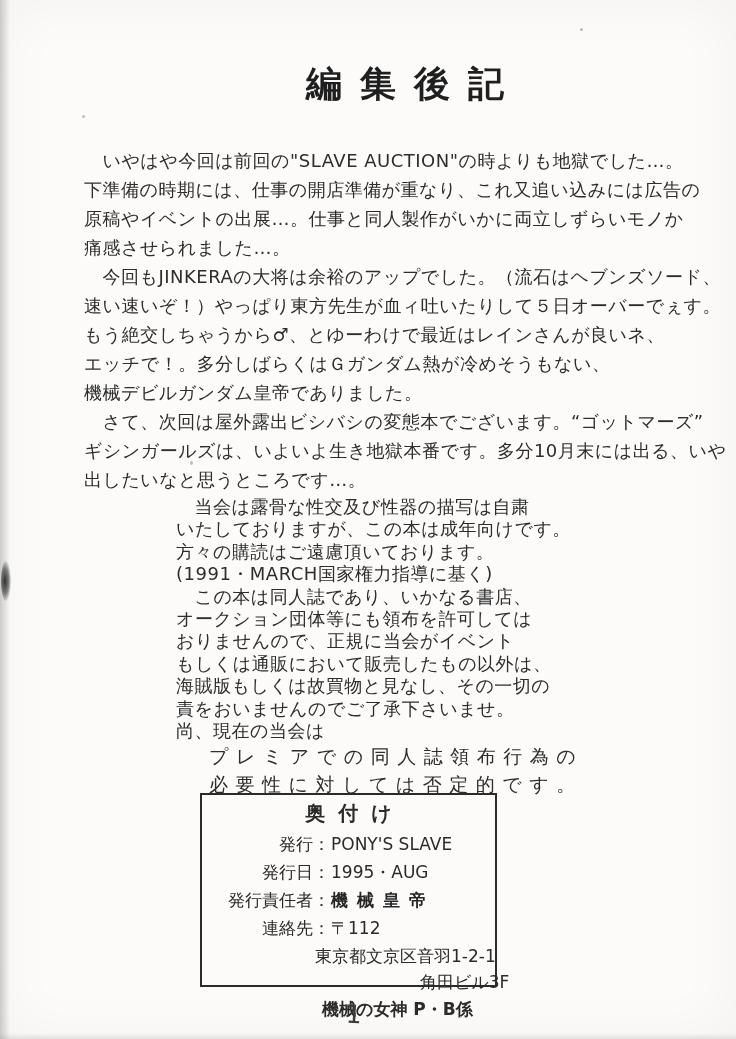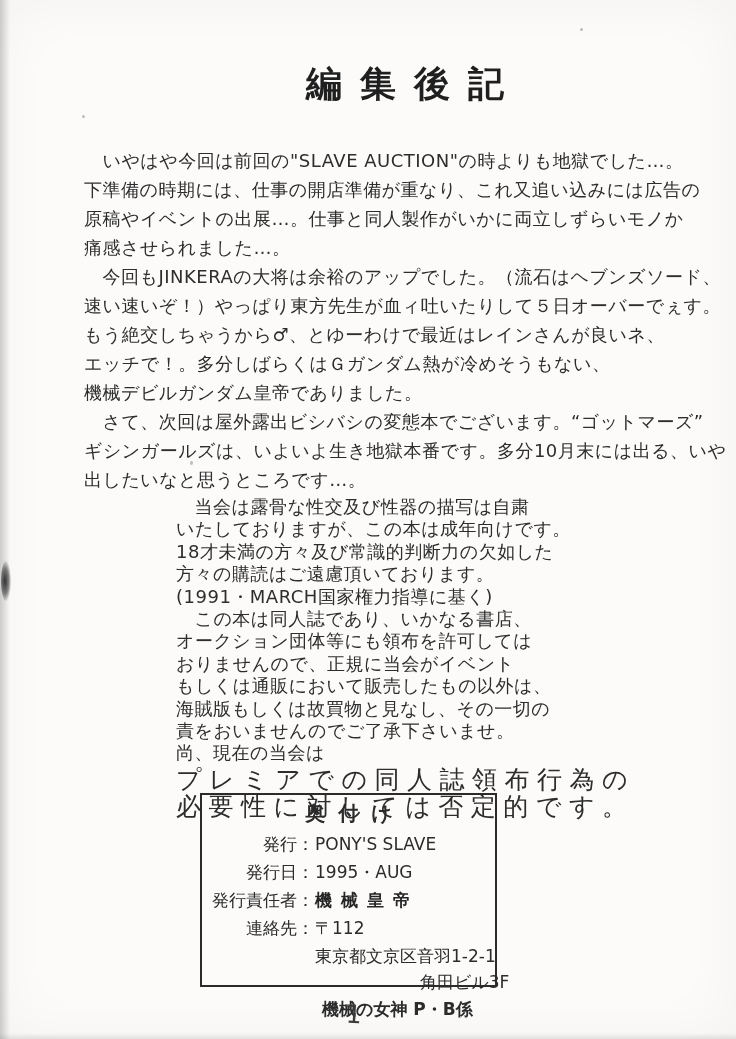--- a/index.html
+++ b/index.html
@@ -32,32 +32,32 @@
     color:#2d2d2d;
   }
   .body-block .line { white-space:pre; }
   .disclaimer {
     position:absolute; left:176px; top:496px; width:420px;
     font-size:18px; line-height:22.4px; letter-spacing:0.5px;
     color:#2d2d2d;
   }
   .disclaimer .line { white-space:pre; }
   .disclaimer .line.spaced {
-    font-size:25px; letter-spacing:7.5px; line-height:25.5px; margin-top:2px;
+    font-size:19px; letter-spacing:7.5px; line-height:25.5px; margin-top:2px;margin-left:33px;
   }
   .colophon {
     position:absolute; left:200px; top:793px; width:297px; height:194px;
     border:2px solid #2b2b2b; box-sizing:border-box;
     font-size:17px; color:#2b2b2b;
   }
   .c-title {
     margin-top:5px; text-align:center;
     font-size:20px; letter-spacing:13px; text-indent:13px; font-weight:600;
   }
-  .c-rows { margin-top:3px; }
+  .c-rows { margin-top:3px;padding-left:16px; }
   .c-row { display:flex; align-items:center; height:28px; white-space:pre; }
   .c-label { width:112px; text-align:right; flex:none; }
   .c-value { padding-left:1px; }
   .c-row.publisher-chief .c-value {
     font-size:17px; letter-spacing:9px; font-weight:600; color:#262626;
   }
   .c-addr { white-space:pre; margin-top:3px; }
   .c-addr.a1 { margin-left:113px; }
   .c-addr.a2 { margin-left:218px; }
   .c-footer { white-space:pre; margin-left:120px; margin-top:4px;font-weight:bold; }
@@ -97,21 +97,20 @@
     <div class="line">エッチで！。多分しばらくはＧガンダム熱が冷めそうもない、</div>
     <div class="line">機械デビルガンダム皇帝でありました。</div>
     <div class="line">　さて、次回は屋外露出ビシバシの変態本でございます。“ゴットマーズ”</div>
     <div class="line">ギシンガールズは、いよいよ生き地獄本番です。多分10月末には出る、いや</div>
     <div class="line">出したいなと思うところです…。</div>
   </div>
 
   <div class="disclaimer">
     <div class="line">　当会は露骨な性交及び性器の描写は自粛</div>
     <div class="line">いたしておりますが、この本は成年向けです。</div>
-    <div class="line">18才未満の方々及び常識的判断力の欠如した</div>
     <div class="line">方々の購読はご遠慮頂いております。</div>
     <div class="line">(1991・MARCH国家権力指導に基く)</div>
     <div class="line">　この本は同人誌であり、いかなる書店、</div>
     <div class="line">オークション団体等にも領布を許可しては</div>
     <div class="line">おりませんので、正規に当会がイベント</div>
     <div class="line">もしくは通販において販売したもの以外は、</div>
     <div class="line">海賊版もしくは故買物と見なし、その一切の</div>
     <div class="line">責をおいませんのでご了承下さいませ。</div>
     <div class="line">尚、現在の当会は</div>
     <div class="line spaced">プレミアでの同人誌領布行為の</div>

